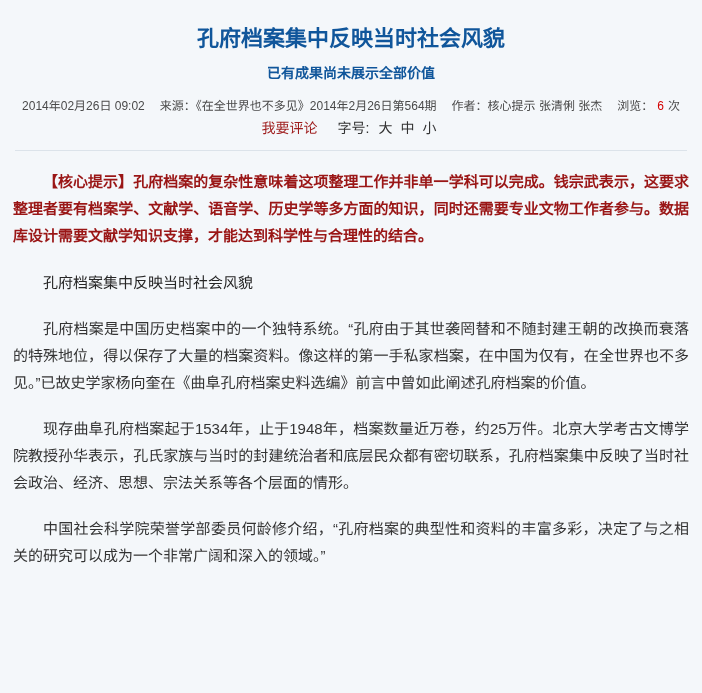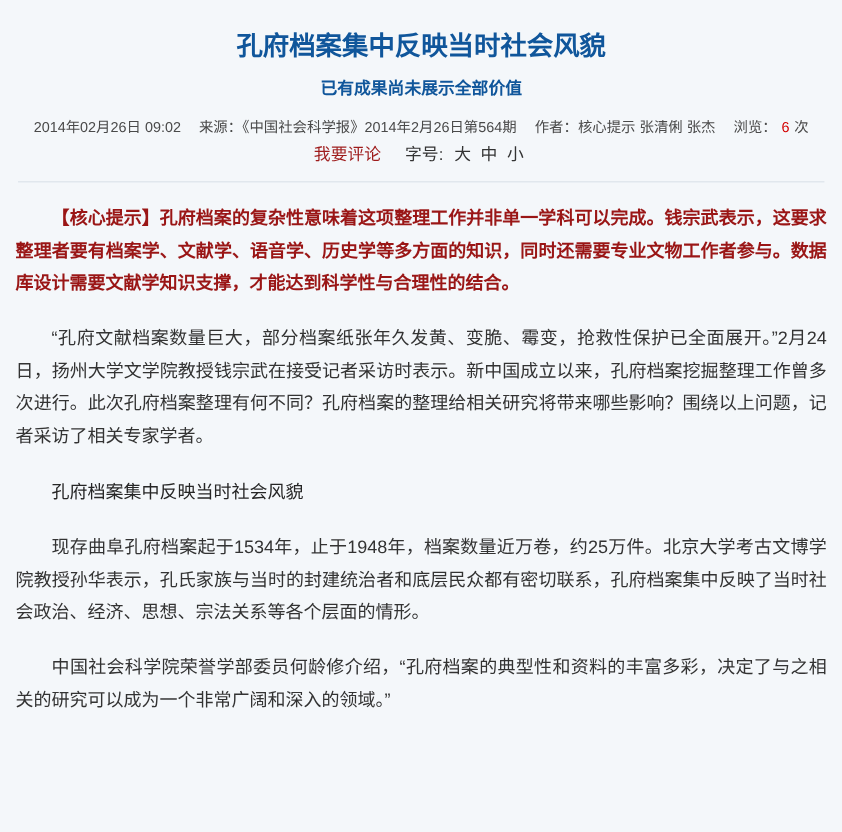--- a/index.html
+++ b/index.html
@@ -77,30 +77,30 @@
 </head>
 <body>
 
 <div class="page">
 
   <h1 class="article-title">孔府档案集中反映当时社会风貌</h1>
 
   <h2 class="article-subtitle">已有成果尚未展示全部价值</h2>
 
   <div class="meta-line1">
-    <span class="seg">2014年02月26日 09:02</span><span class="seg"><span>来源：</span><span>《中国社会科学报》2014年2月26日第564期</span></span><span class="seg"><span>作者：</span><span>核心提示 张清俐 张杰</span></span><span class="seg"><span>浏览：</span><span class="views-count">6</span><span>次</span></span>
+    <span class="seg">2014年02月26日 09:02</span><span class="seg"><span>来源：</span><span>《在全世界也不多见》2014年2月26日第564期</span></span><span class="seg"><span>作者：</span><span>核心提示 张清俐 张杰</span></span><span class="seg"><span>浏览：</span><span class="views-count">6</span><span>次</span></span>
   </div>
 
   <div class="meta-line2">
     <a class="comment-link">我要评论</a><span class="fs-label">字号:</span><a class="fs-link">大</a><a class="fs-link">中</a><a class="fs-link">小</a>
   </div>
 
   <hr class="divider">
 
   <div class="article-body">
     <p class="core-tip">【核心提示】孔府档案的复杂性意味着这项整理工作并非单一学科可以完成。钱宗武表示，这要求整理者要有档案学、文献学、语音学、历史学等多方面的知识，同时还需要专业文物工作者参与。数据库设计需要文献学知识支撑，才能达到科学性与合理性的结合。</p>
-    <p class="body-para">“孔府文献档案数量巨大，部分档案纸张年久发黄、变脆、霉变，抢救性保护已全面展开。”2月24日，扬州大学文学院教授钱宗武在接受记者采访时表示。新中国成立以来，孔府档案挖掘整理工作曾多次进行。此次孔府档案整理有何不同？孔府档案的整理给相关研究将带来哪些影响？围绕以上问题，记者采访了相关专家学者。</p>
     <h3 class="section-heading">孔府档案集中反映当时社会风貌</h3>
+    <p class="body-para">孔府档案是中国历史档案中的一个独特系统。“孔府由于其世袭罔替和不随封建王朝的改换而衰落的特殊地位，得以保存了大量的档案资料。像这样的第一手私家档案，在中国为仅有，在全世界也不多见。”已故史学家杨向奎在《曲阜孔府档案史料选编》前言中曾如此阐述孔府档案的价值。</p>
     <p class="body-para">现存曲阜孔府档案起于1534年，止于1948年，档案数量近万卷，约25万件。北京大学考古文博学院教授孙华表示，孔氏家族与当时的封建统治者和底层民众都有密切联系，孔府档案集中反映了当时社会政治、经济、思想、宗法关系等各个层面的情形。</p>
     <p class="body-para">中国社会科学院荣誉学部委员何龄修介绍，“孔府档案的典型性和资料的丰富多彩，决定了与之相关的研究可以成为一个非常广阔和深入的领域。”</p>
   </div>
 
 </div>
 
 </body></html>

